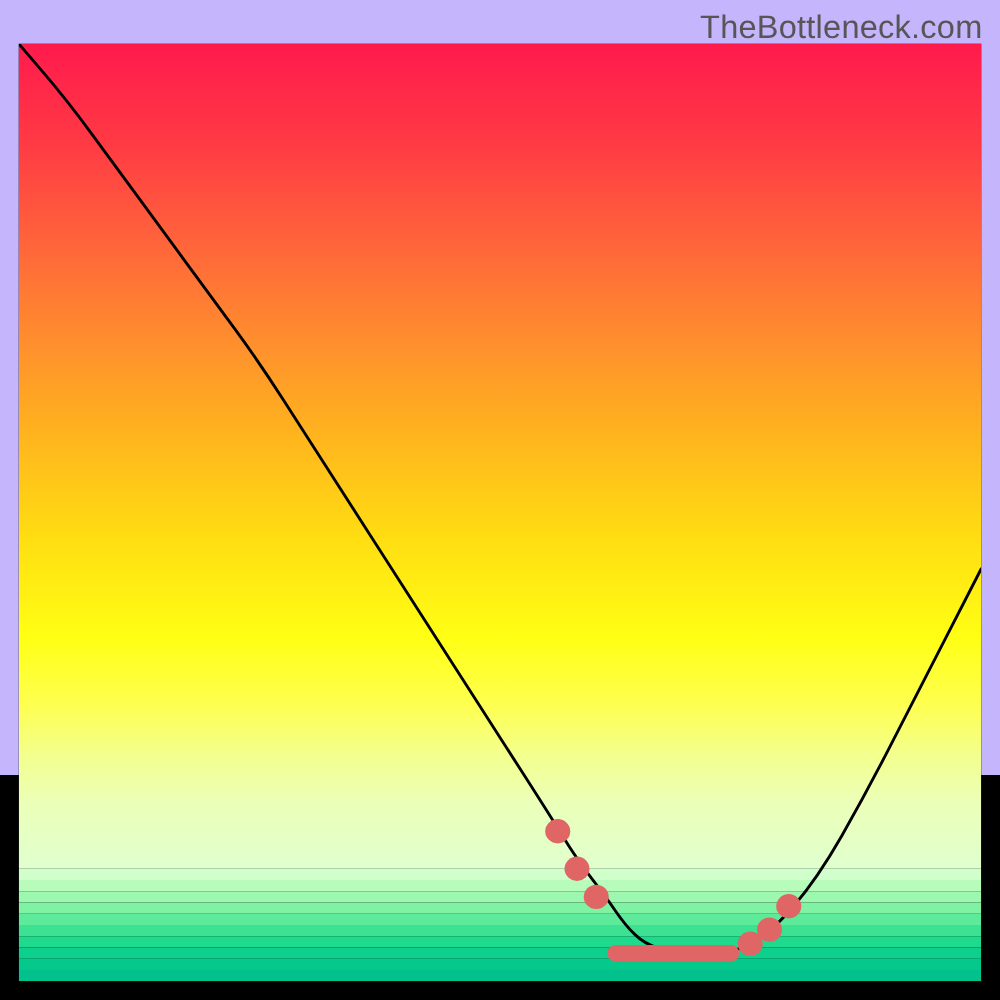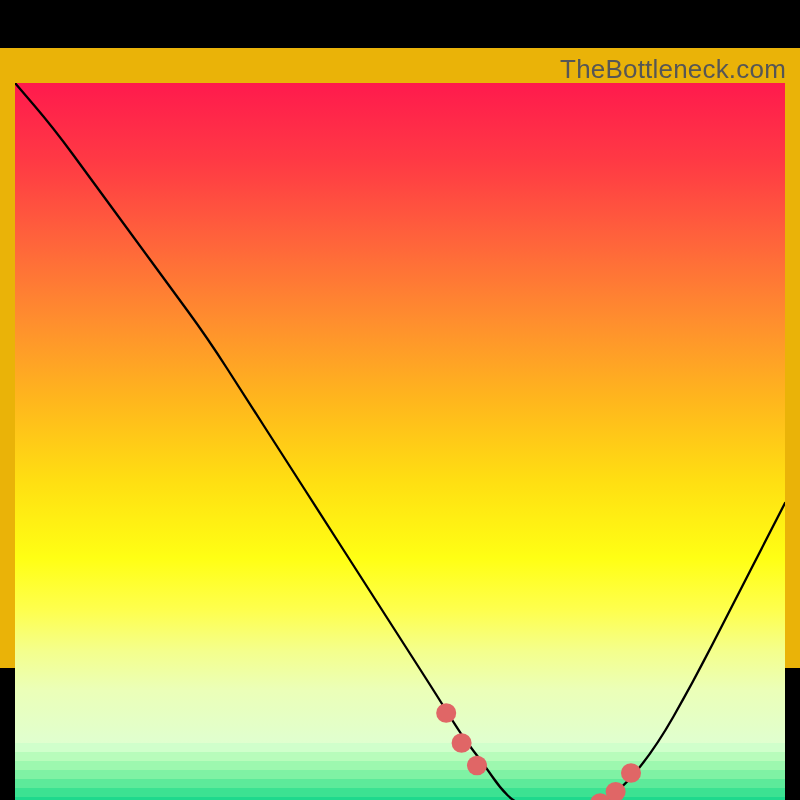--- a/index.html
+++ b/index.html
@@ -1,22 +1,21 @@
 <!DOCTYPE html>
 <html><head>
 <meta charset="utf-8">
 <style>
   * { margin: 0; padding: 0; box-sizing: border-box; }
   html, body { width: 800px; height: 800px; overflow: hidden; background: #000; }
   .stage {
     position: relative;
     width: 800px;
     height: 620px;
-    background: #eab308;
-    margin-top: 48px;
+    background: #c4b5fd;
   }
   .watermark {
     position: absolute;
     top: 6px;
     right: 14px;
     font-family: Arial, Helvetica, sans-serif;
     font-size: 26px;
     font-weight: 400;
     color: #565656;
     letter-spacing: 0.2px;

